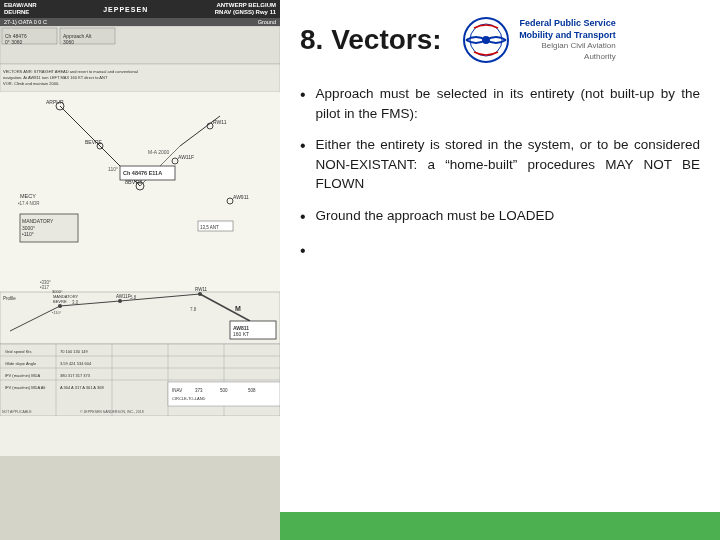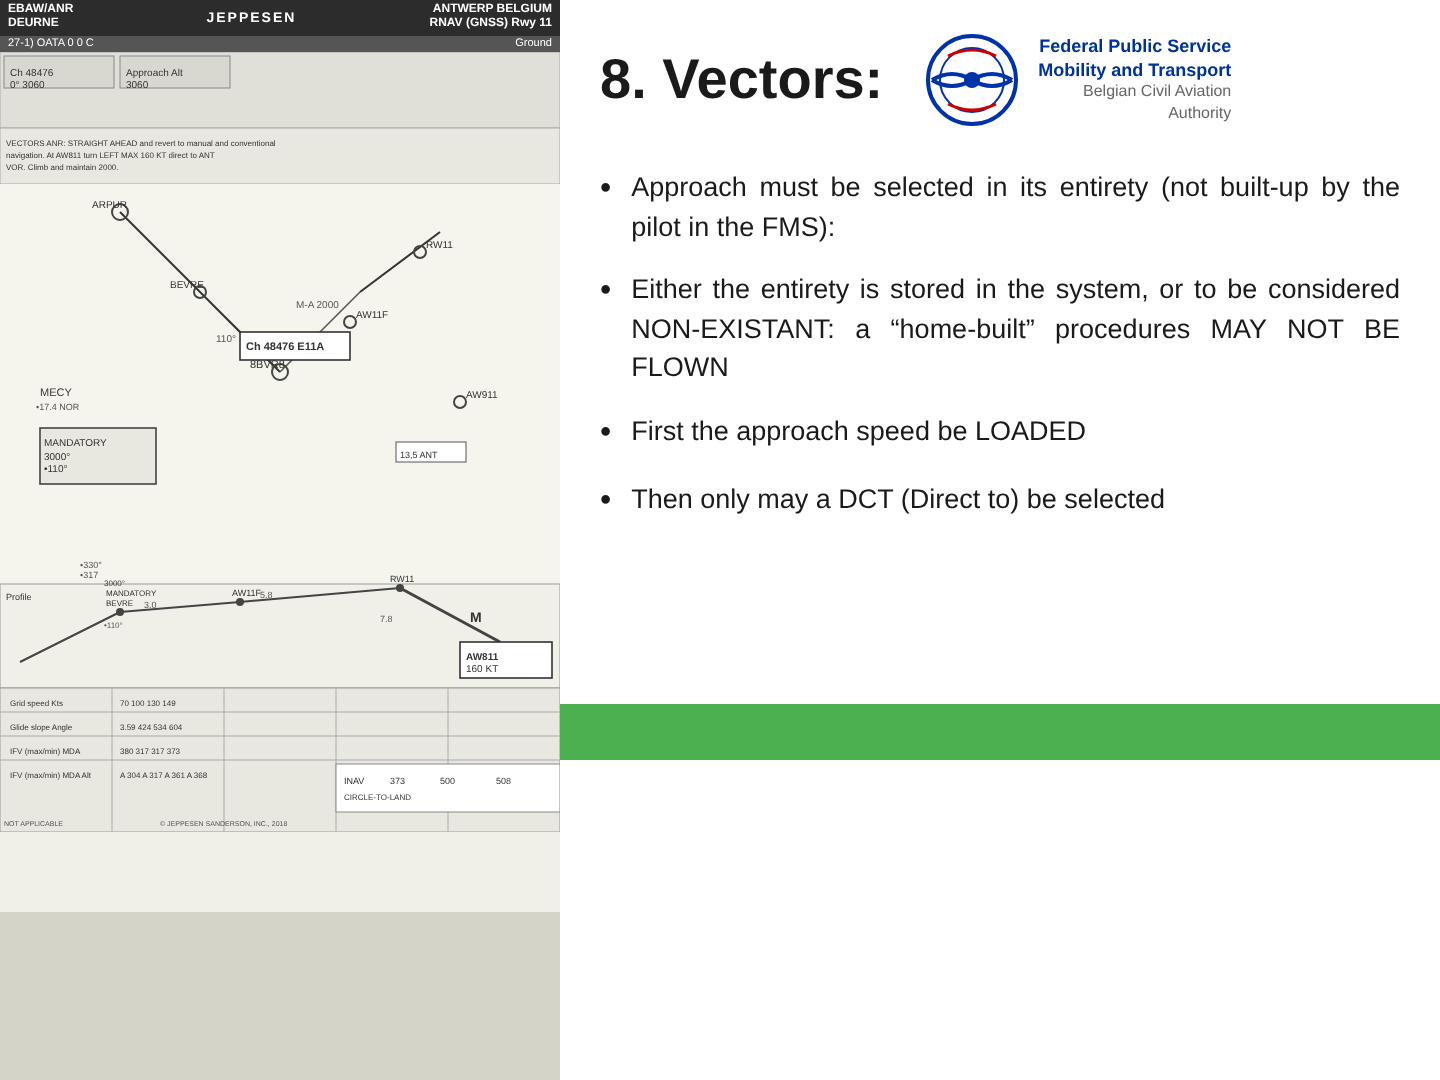--- a/index.html
+++ b/index.html
@@ -46,21 +46,21 @@
       width: 100%;
       height: 430px;
       position: relative;
       background: #f0f0e8;
       overflow: hidden;
     }
 
     
     .right-panel {
       flex: 1;
-      height: 380px;
+      height: 540px;
       display: flex;
       flex-direction: column;
       background: #fff;
     }
 
     .right-header {
       display: flex;
       align-items: center;
       padding: 16px 20px 10px 20px;
       gap: 12px;
@@ -307,23 +307,22 @@
       <span class="bullet-text">Approach must be selected in its entirety (not built-up by the pilot in the FMS):</span>
     </div>
 
     <div class="bullet-item">
       <span class="bullet-dot">•</span>
       <span class="bullet-text">Either the entirety is stored in the system, or to be considered NON-EXISTANT: a “home-built” procedures MAY NOT BE FLOWN</span>
     </div>
 
     <div class="bullet-item">
       <span class="bullet-dot">•</span>
-      <span class="bullet-text">First the approach speed be LOADED</span>
+      <span class="bullet-text">Ground the approach must be LOADED</span>
     </div>
 
     <div class="bullet-item">
       <span class="bullet-dot">•</span>
-      <span class="bullet-text">Then only may a DCT (Direct to) be selected</span>
     </div>
   </div>
 
   <div class="bottom-green-bar"></div>
 </div>
 
 </body></html>

